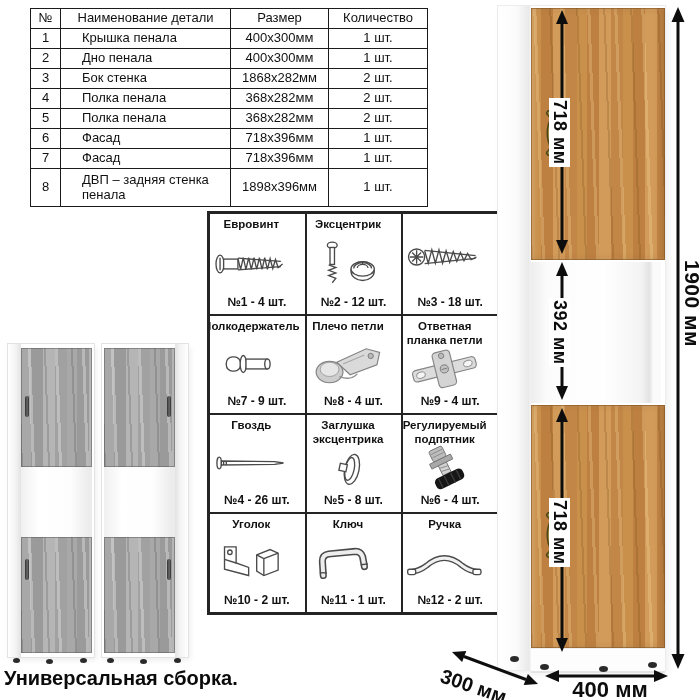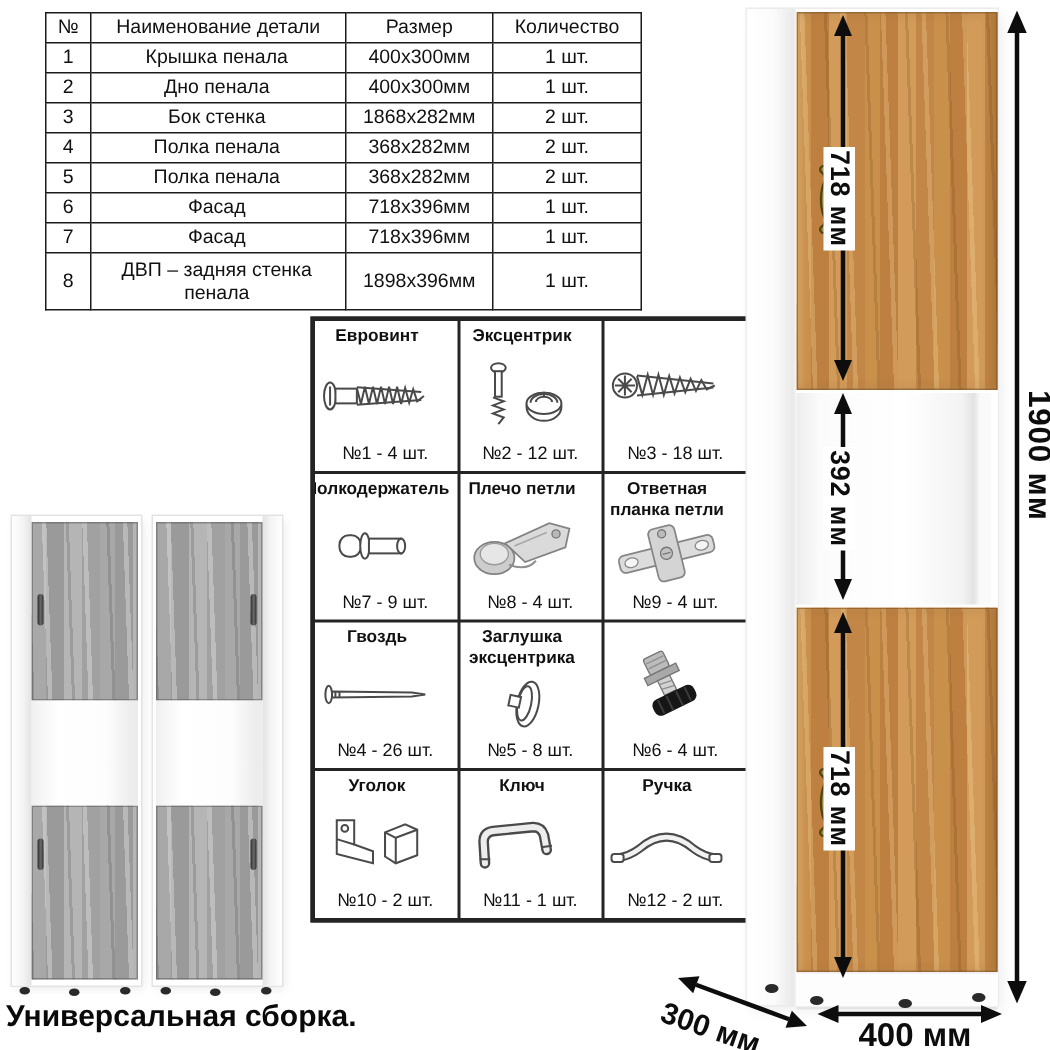--- a/index.html
+++ b/index.html
@@ -4,35 +4,35 @@
 <style>
   html,body{margin:0;padding:0;background:#fff;}
   #canvas{position:relative;width:700px;height:700px;background:#fff;overflow:hidden;
           font-family:"Liberation Sans",sans-serif;color:#111;}
 
   
   table.parts{position:absolute;left:30px;top:8px;border-collapse:collapse;
               font-size:13px;line-height:1.15;}
   table.parts th,table.parts td{border:1.6px solid #1b1b1b;padding:1px 4px;
               font-weight:normal;text-align:center;height:17px;background:#fff;}
-  table.parts td.name{text-align:center;padding-left:2px;margin-left:43px;}
+  table.parts td.name{text-align:left;padding-left:21px;margin-left:43px;}
   table.parts col.c0{width:30px;} table.parts col.c1{width:170px;}
   table.parts col.c2{width:98px;} table.parts col.c3{width:99px;}
 
   
   .hw-grid{position:absolute;left:207px;top:211px;width:288px;
            display:grid;grid-template-columns:repeat(3,1fr);
            grid-template-rows:100px 97px 97px 98px;gap:2px;
            background:#242424;border:3px solid #242424;}
   .hw-cell{background:#fff;display:flex;flex-direction:column;align-items:center;
            justify-content:space-between;padding:4px 14px 5px 2px;overflow:hidden;}
   .hw-title{font-weight:bold;font-size:11.5px;line-height:1.18;text-align:center;min-height:14px;}
   .hw-icon{flex:1;display:flex;align-items:center;justify-content:center;width:100%;}
   .hw-icon svg{display:block;}
-  .hw-count{font-weight:normal;font-size:12px;margin-left:11px;}
+  .hw-count{font-weight:bold;font-size:12px;margin-left:11px;}
   .ln{stroke:#4a4a4a;stroke-width:1.5;fill:none;}
   .lnf{stroke:#4a4a4a;stroke-width:1.5;fill:#fff;}
 
   
   .wood{background:
     repeating-linear-gradient(88deg,
       rgba(104,62,18,.20) 0 2px, transparent 2px 11px,
       rgba(255,228,170,.25) 11px 14px, transparent 14px 27px),
     repeating-linear-gradient(90deg,#c9904c 0 10px,#bd8040 10px 22px,#d29b59 22px 34px,#c28646 34px 46px);
     box-shadow:inset 0 0 0 1px rgba(125,78,30,.55), inset -4px 0 7px rgba(90,50,10,.22),
@@ -280,20 +280,21 @@
             <ellipse class="lnf" cx="48" cy="24" rx="8" ry="17"></ellipse>
             <ellipse class="ln" cx="45.5" cy="24" rx="5" ry="13"></ellipse>
             <rect class="lnf" x="34" y="20" width="8" height="8"></rect>
           </g>
         </svg>
       </div>
       <div class="hw-count">№5 - 8 шт.</div>
     </div>
 
     <div class="hw-cell">
+      <div class="hw-title">Регулируемый подпятник</div>
       <div class="hw-icon">
         <svg width="86" height="50" viewBox="0 0 88 52">
           <g transform="rotate(-26 44 26)">
             <rect x="36" y="2" width="16" height="13" rx="2" fill="#bcbcbc" stroke="#767676" stroke-width="1"></rect>
             <line x1="37" y1="6" x2="51" y2="6" stroke="#8d8d8d" stroke-width="1"></line>
             <line x1="37" y1="10" x2="51" y2="10" stroke="#8d8d8d" stroke-width="1"></line>
             <rect x="31" y="15" width="26" height="6" fill="#a9a9a9" stroke="#767676" stroke-width="1"></rect>
             <rect x="39" y="21" width="10" height="12" fill="#d2d2d2" stroke="#767676" stroke-width="1"></rect>
             <line x1="39" y1="24" x2="49" y2="25.5" stroke="#8d8d8d" stroke-width="1"></line>
             <line x1="39" y1="28" x2="49" y2="29.5" stroke="#8d8d8d" stroke-width="1"></line>

